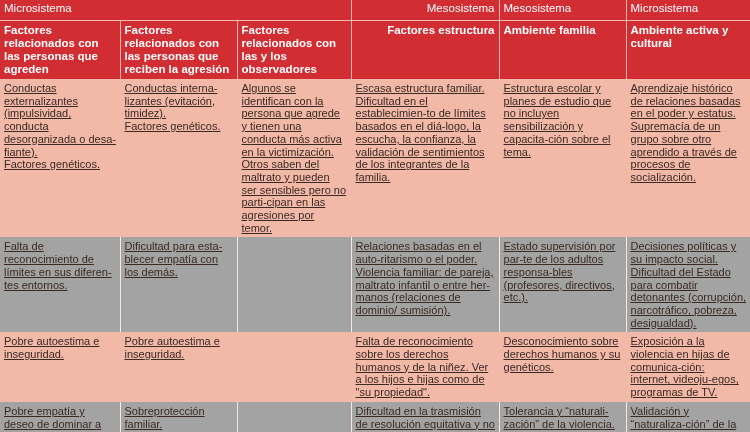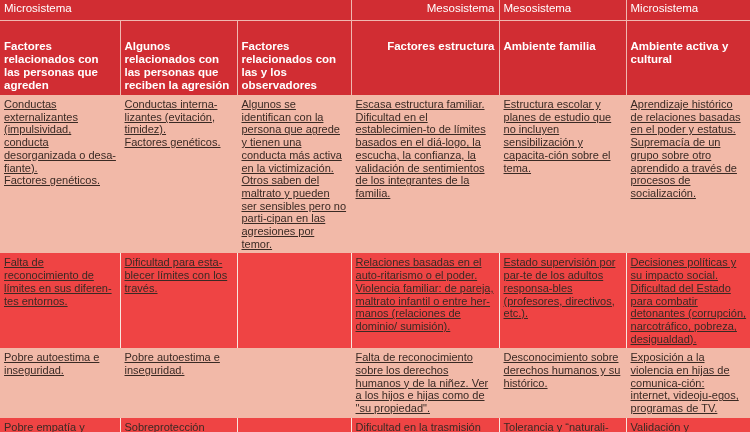--- a/index.html
+++ b/index.html
@@ -1,24 +1,24 @@
 <!DOCTYPE html>
 <html><head>
 <meta charset="utf-8">
 <style>
   html, body { margin: 0; padding: 0; }
   body { width: 750px; height: 432px; background: #f9e6dd; overflow: hidden; font-family: "Liberation Sans", sans-serif; }
   table { border-collapse: collapse; width: 750px; table-layout: fixed; }
   th { background: #d12d33; color: #fff; font-weight: bold; font-size: 11.5px; line-height: 13px; text-align: left; vertical-align: top; border-right: 1px solid #f0b8b0; padding: 3px 4px; }
   th.group { font-weight: normal; font-size: 11.5px; height: 16px; padding: 2px 4px; border-bottom: 1px solid #f0b8b0; }
-  th.sub { height: 44px; padding-top: 19px; }
+  th.sub { height: 44px; padding-top: 3px; }
   th.left { text-align: right; }
   td { font-size: 11px; line-height: 12.7px; color: #3a2a24; vertical-align: top; padding: 3px 3px 3px 4px; border-right: 1px solid #f9e6dd; white-space: pre-line; text-decoration: underline; }
   tr.odd td { background: #f2b9a8; }
-  tr.even td { background: #ef4444; border-right-color: #f9e6dd; margin-top: 33px; }
+  tr.even td { background: #a3a3a3; border-right-color: #f9e6dd; margin-top: 33px; }
   tr.odd td { border-right-color: #f2b9a8; }
   tr.row0 td { height: 120px; }
   tr.row1 td { height: 78px; }
   tr.row2 td { height: 55px; }
   tr.row3 td { height: 55px; }
 </style>
 </head>
 <body>
 
 <table>
@@ -32,21 +32,21 @@
   </colgroup>
   <thead>
     <tr>
       <th class="group" colspan="3">Microsistema</th>
       <th class="group left">Mesosistema</th>
       <th class="group">Mesosistema</th>
       <th class="group">Microsistema</th>
     </tr>
     <tr>
       <th class="sub">Factores relacionados con las personas que agreden</th>
-      <th class="sub">Algunos relacionados con las personas que reciben la agresión</th>
+      <th class="sub">Factores relacionados con las personas que reciben la agresión</th>
       <th class="sub">Factores relacionados con las y los observadores</th>
       <th class="sub left">Factores estructura</th>
       <th class="sub">Ambiente familia</th>
       <th class="sub">Ambiente activa y cultural</th>
     </tr>
   </thead>
   <tbody>
     <tr class="odd row0">
       <td>Conductas externalizantes (impulsividad, conducta desorganizada o desa-fiante).
 Factores genéticos.</td>
@@ -55,34 +55,34 @@
       <td>Algunos se identifican con la persona que agrede y tienen una conducta más activa en la victimización.
 Otros saben del maltrato y pueden ser sensibles pero no parti-cipan en las agresiones por temor.</td>
       <td>Escasa estructura familiar.
 Dificultad en el establecimien-to de límites basados en el diá-logo, la escucha, la confianza, la validación de sentimientos de los integrantes de la familia.</td>
       <td>Estructura escolar y planes de estudio que no incluyen sensibilización y capacita-ción sobre el tema.</td>
       <td>Aprendizaje histórico de relaciones basadas en el poder y estatus.
 Supremacía de un grupo sobre otro  aprendido a través de procesos de socialización.</td>
     </tr>
     <tr class="even row1">
       <td>Falta de reconocimiento de límites en sus diferen-tes entornos.</td>
-      <td>Dificultad para esta-blecer límites con los través.</td>
+      <td>Dificultad para esta-blecer empatía con los demás.</td>
       <td></td>
       <td>Relaciones basadas en el auto-ritarismo o el poder.
 Violencia familiar: de pareja, maltrato infantil o entre her-manos (relaciones de dominio/ sumisión).</td>
       <td>Estado supervisión por par-te de los adultos responsa-bles (profesores, directivos, etc.).</td>
       <td>Decisiones políticas y su impacto social.
 Dificultad del Estado para combatir detonantes (corrupción, narcotráfico, pobreza, desigualdad).</td>
     </tr>
     <tr class="odd row2">
       <td>Pobre autoestima e inseguridad.</td>
       <td>Pobre autoestima e inseguridad.</td>
       <td></td>
       <td>Falta de reconocimiento sobre los derechos humanos y de la niñez. Ver a los hijos e hijas como de "su propiedad".</td>
-      <td>Desconocimiento sobre derechos humanos y su histórico.</td>
+      <td>Desconocimiento sobre derechos humanos y su genéticos.</td>
       <td>Exposición a la violencia en hijas de comunica-ción: internet, videoju-egos, programas de TV.</td>
     </tr>
     <tr class="even row3">
       <td>Pobre empatía y deseo de dominar a otros.</td>
       <td>Sobreprotección familiar.</td>
       <td></td>
       <td>Dificultad en la trasmisión de resolución equitativa y no violenta de conflictos.</td>
       <td>Tolerancia y “naturali-zación” de la violencia.
 Visualizar al acoso escolar como "cosa de chicos".</td>
       <td>Validación y “naturaliza-ción” de la violencia.</td>

